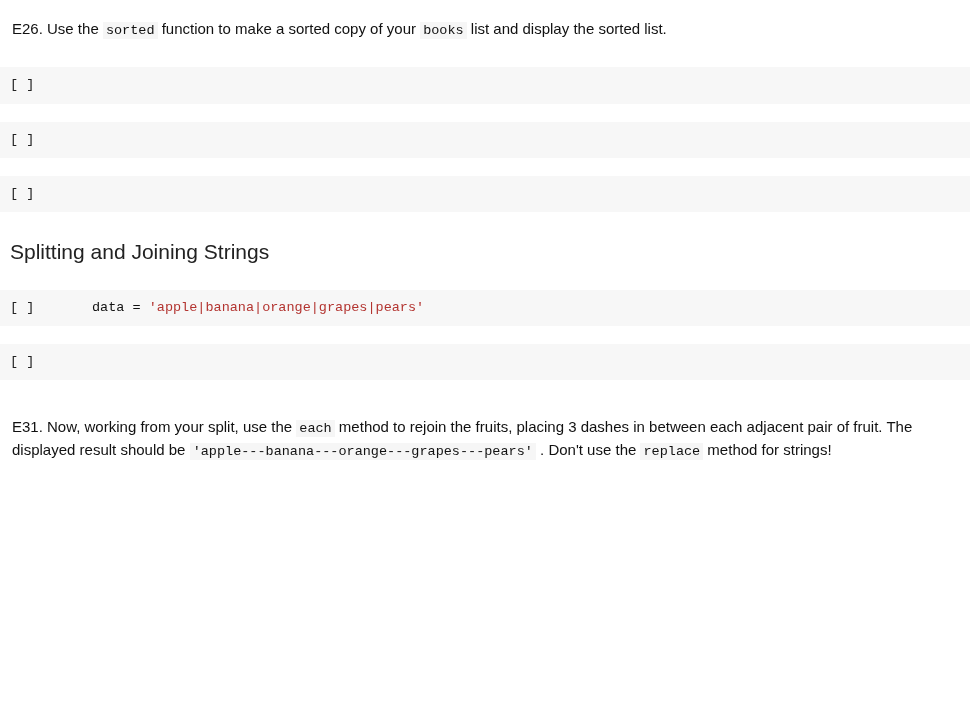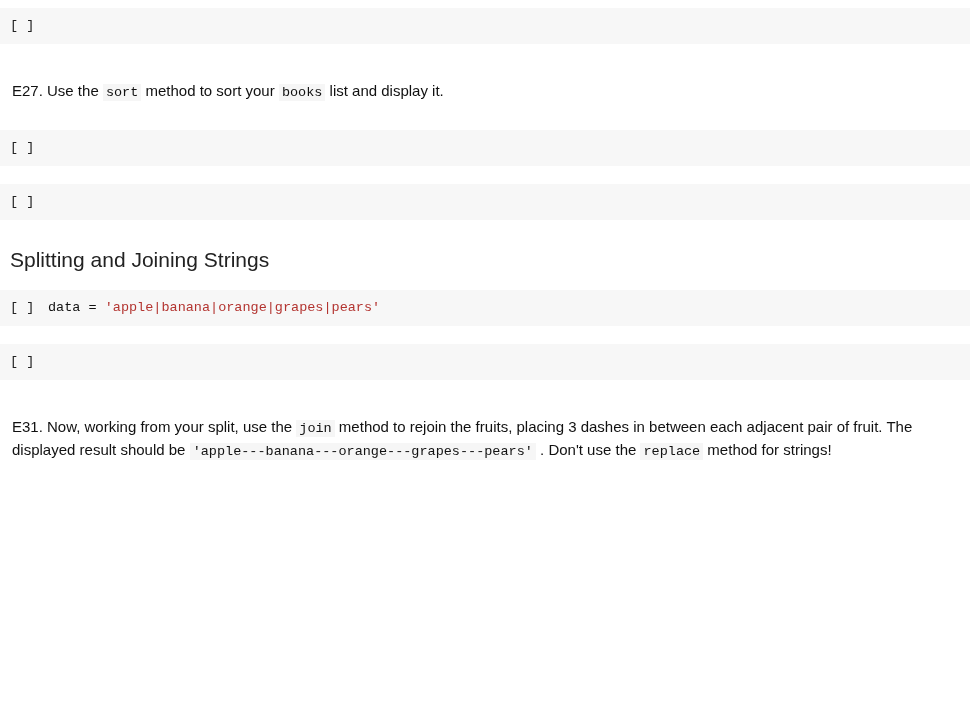--- a/index.html
+++ b/index.html
@@ -19,21 +19,21 @@
   .md-cell {
     padding: 6px 12px 6px 12px;
     margin: 0;
   }
   .md-cell p {
     margin: 12px 0 12px 0;
   }
   h2.section {
     font-size: 21px;
     font-weight: 500;
-    margin: 24px 0 14px 0;
+    margin: 24px 0 22px 0;
     padding: 0 10px;
     color: #222;
   }
   code.inline {
     font-family: "SFMono-Regular", Consolas, "Liberation Mono", Menlo, monospace;
     font-size: 13.5px;
     background: #f6f6f6;
     padding: 1px 3px;
     color: #111;
   }
@@ -49,40 +49,41 @@
   }
   .prompt {
     color: #222;
     width: 38px;
     flex: 0 0 auto;
   }
   .code-body {
     flex: 1 1 auto;
     white-space: pre;
     color: #111;
+    margin-left: 44px;
   }
   .code-body .kw { color: #111; }
   .code-body .str { color: #b33430; }
 </style>
 </head>
 <body>
 
 <div class="notebook">
 
+  <div class="md-cell">
+    <p>
+      <span>E26. Use the </span><code class="inline">sorted</code><span> function to make a sorted copy of your </span><code class="inline">books</code><span> list and display the sorted list.</span>
+    </p>
+  </div>
 
   <div class="code-cell">
     <span class="prompt">[ ]</span>
     <span class="code-body"></span>
   </div>
 
-  <div class="md-cell">
-    <p>
-      <span>E27. Use the </span><code class="inline">sort</code><span> method to sort your </span><code class="inline">books</code><span> list and display it.</span>
-    </p>
-  </div>
 
   <div class="code-cell">
     <span class="prompt">[ ]</span>
     <span class="code-body"></span>
   </div>
 
 
   <div class="code-cell">
     <span class="prompt">[ ]</span>
     <span class="code-body"></span>
@@ -97,17 +98,17 @@
   </div>
 
 
   <div class="code-cell">
     <span class="prompt">[ ]</span>
     <span class="code-body"></span>
   </div>
 
   <div class="md-cell">
     <p>
-      <span>E31. Now, working from your split, use the </span><code class="inline">join</code><span> method to rejoin the fruits, placing 3 dashes in between each adjacent pair of fruit. The displayed result should be </span><code class="inline">'apple---banana---orange---grapes---pears'</code><span> . Don't use the </span><code class="inline">replace</code><span> method for strings!</span>
+      <span>E31. Now, working from your split, use the </span><code class="inline">each</code><span> method to rejoin the fruits, placing 3 dashes in between each adjacent pair of fruit. The displayed result should be </span><code class="inline">'apple---banana---orange---grapes---pears'</code><span> . Don't use the </span><code class="inline">replace</code><span> method for strings!</span>
     </p>
   </div>
 
 </div>
 
 </body></html>

